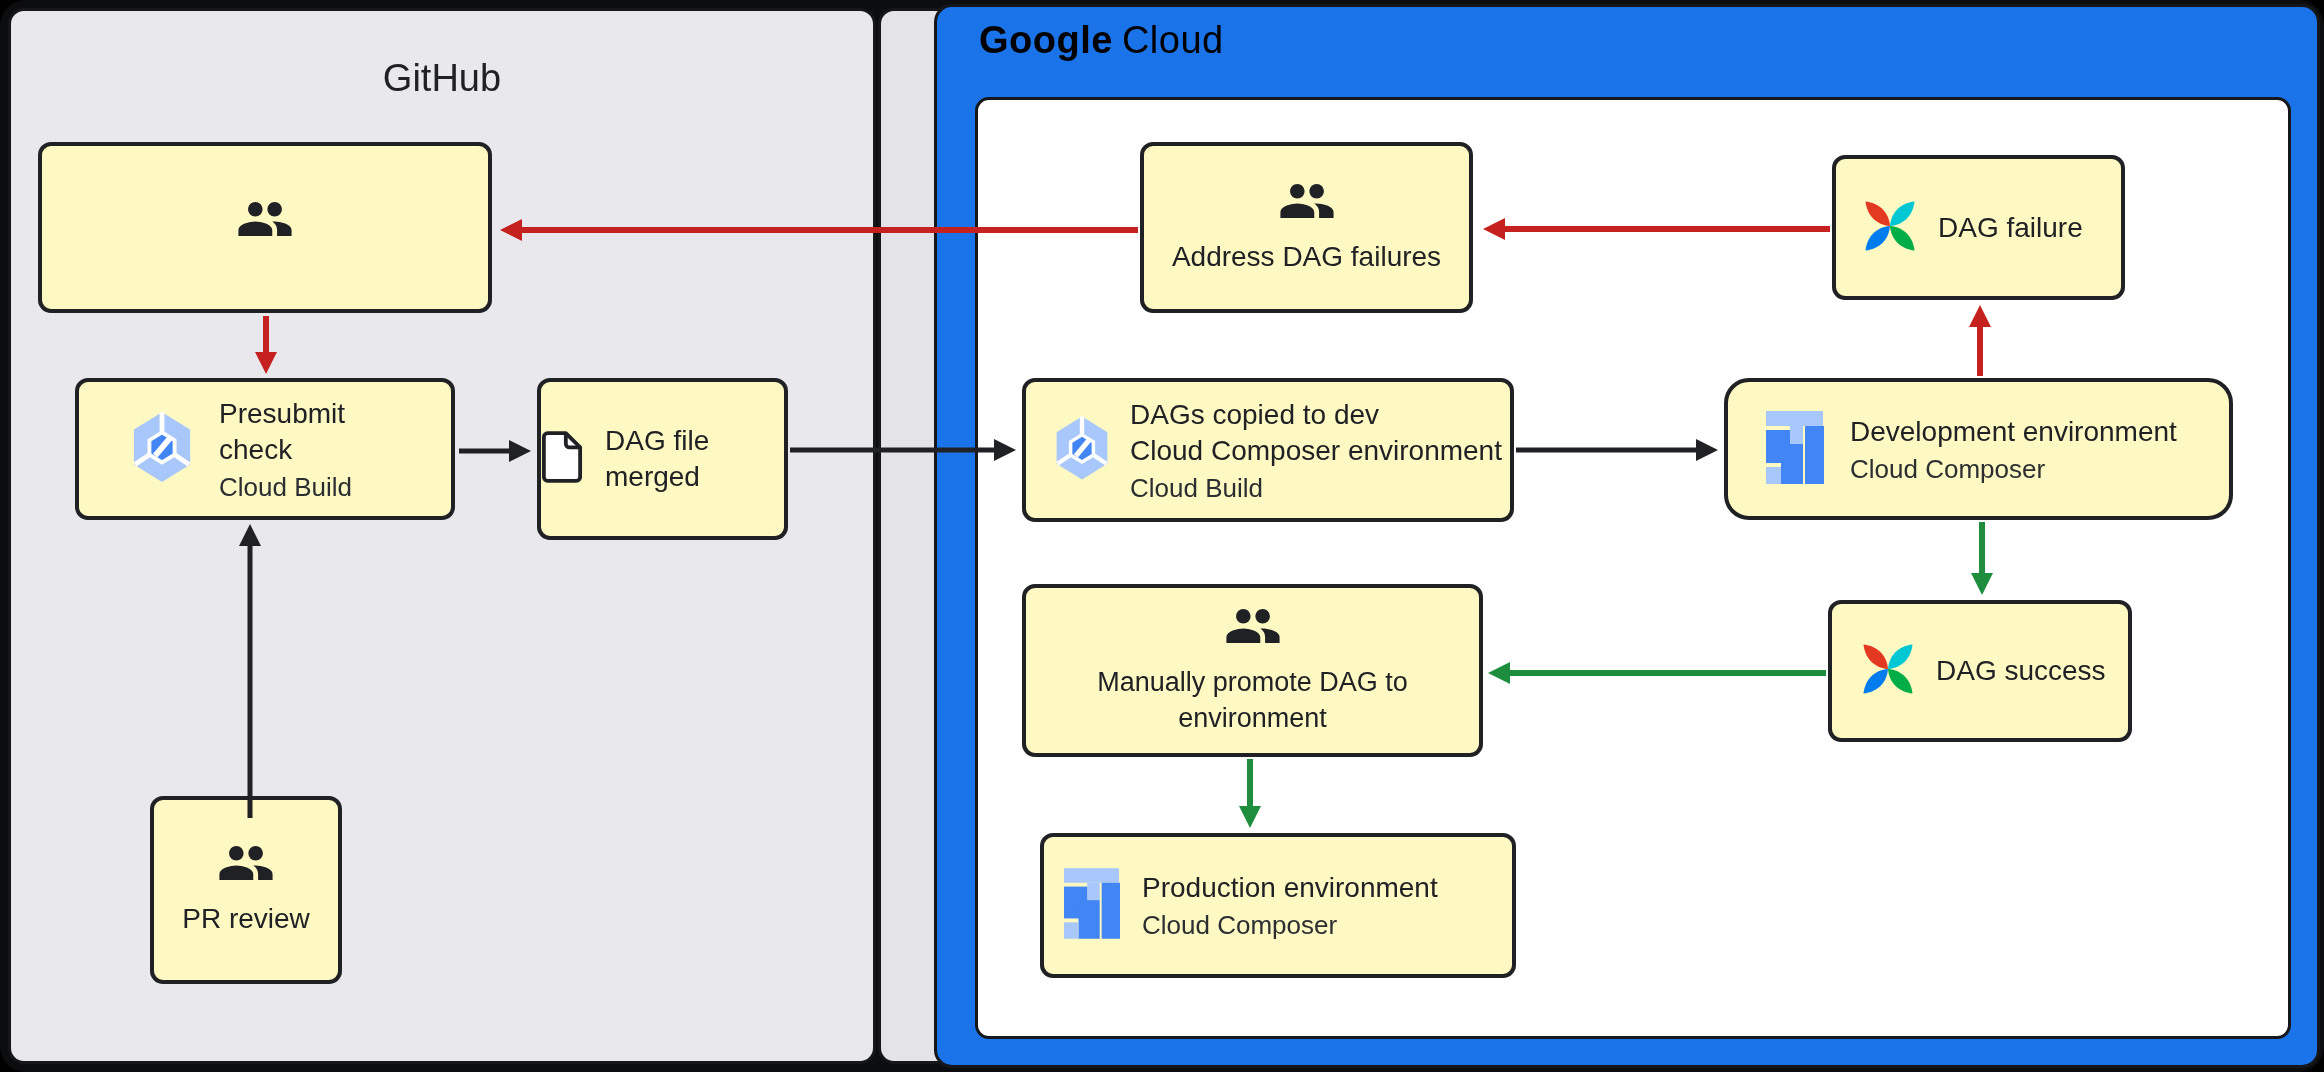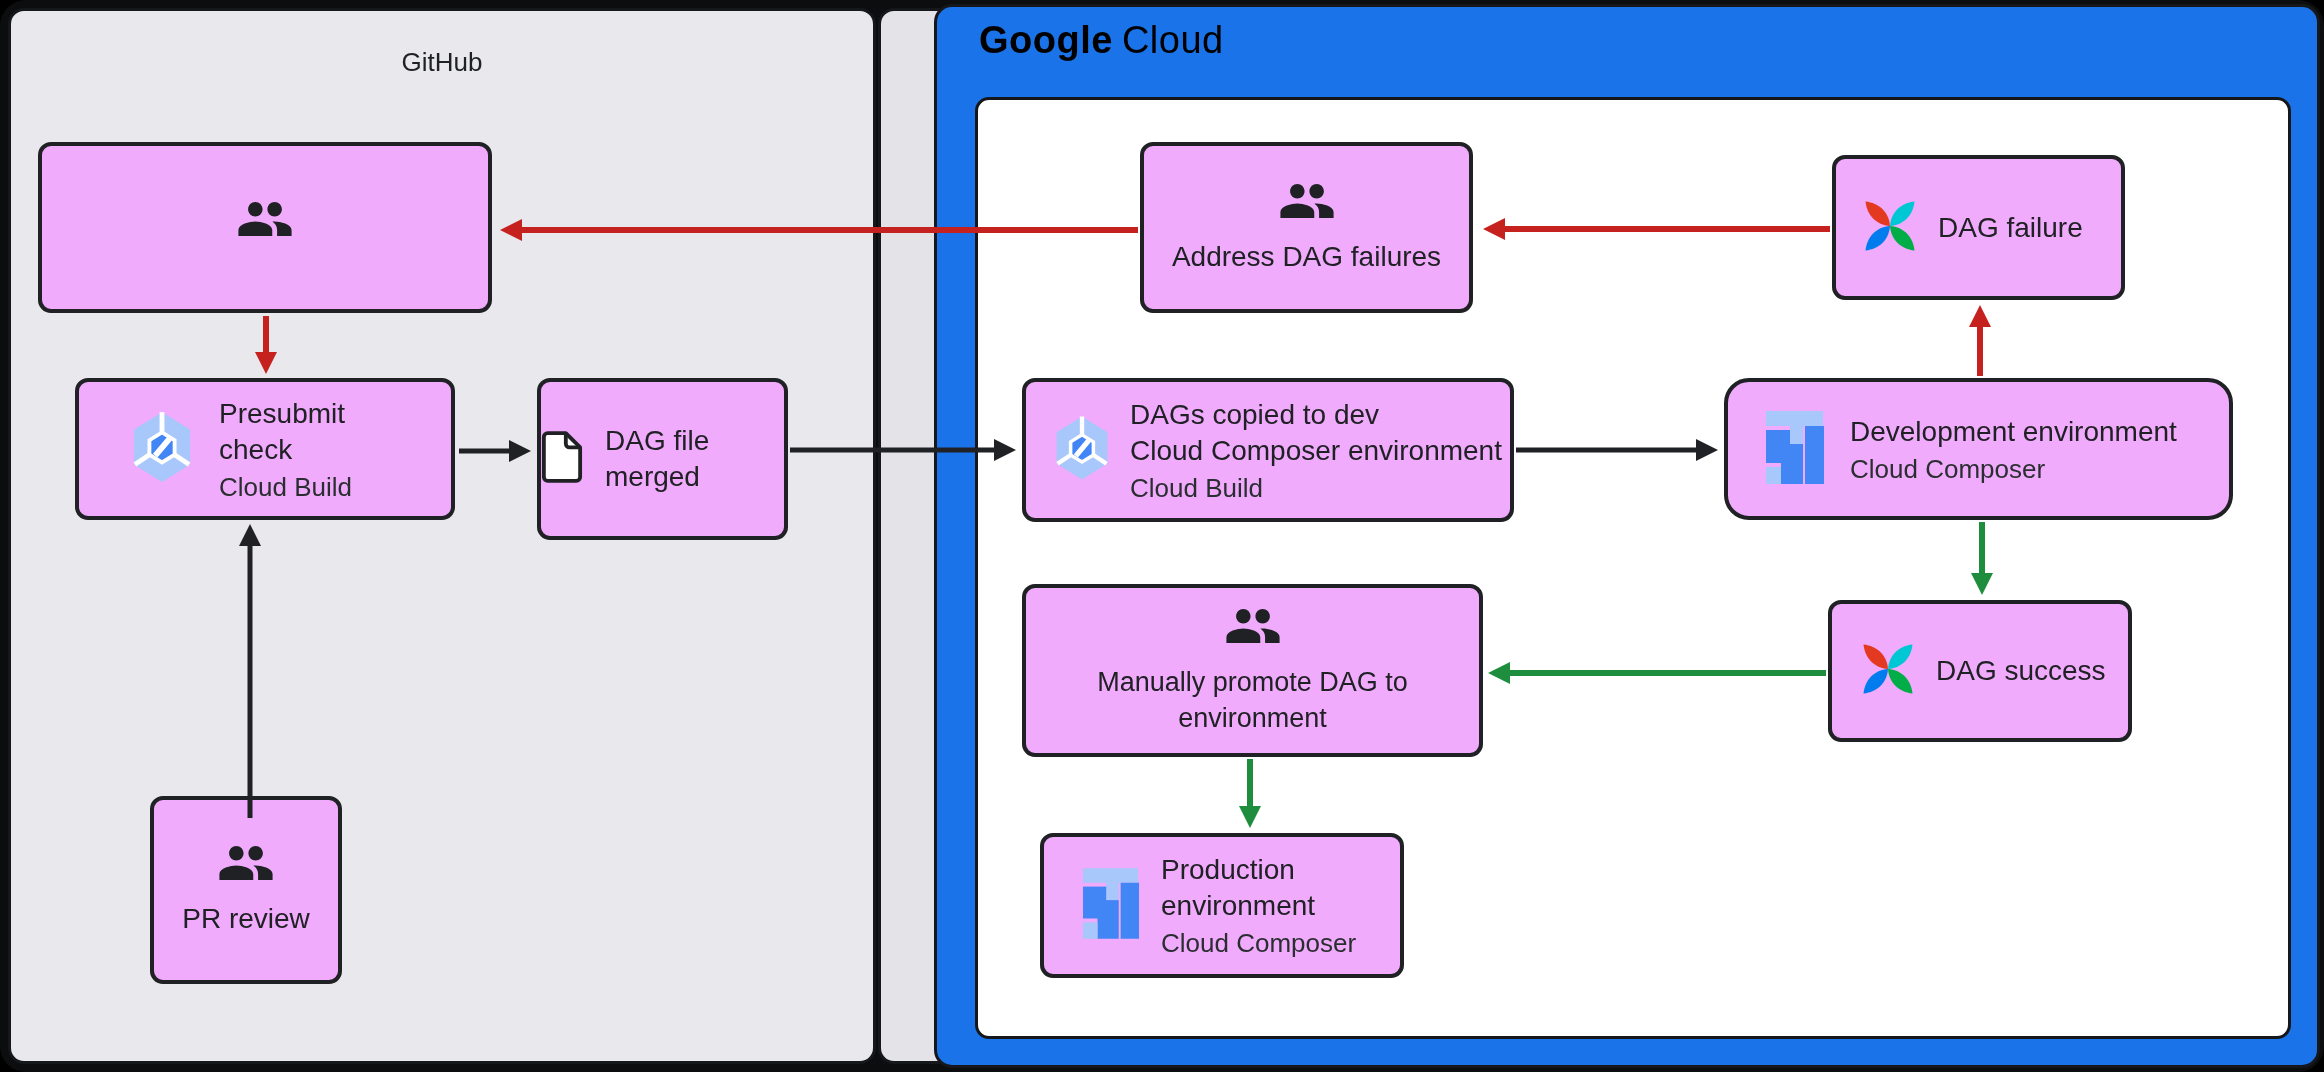--- a/index.html
+++ b/index.html
@@ -8,26 +8,26 @@
     background:#0c0d0f;border-radius:26px;
     font-family:"Liberation Sans",sans-serif;color:#202124;
   }
   .panel{position:absolute;box-sizing:border-box;border:3px solid #15171a;border-radius:16px;}
   #github-panel{left:8px;top:8px;width:868px;height:1056px;background:#e9e9ed;}
   #strip-panel{left:878px;top:8px;width:104px;height:1056px;background:#e3e3e8;}
   #blue-panel{left:934px;top:4px;width:1386px;height:1064px;background:#1a73e8;border-radius:18px;}
   #white-inner{position:absolute;box-sizing:border-box;left:38px;top:90px;width:1316px;height:942px;
     background:#ffffff;border:3px solid #15171a;border-radius:14px;}
   .panel-title{position:absolute;left:0;right:0;top:14px;text-align:center;
-    font-size:26px;font-weight:500;color:#1f2125;}
+    font-size:38px;font-weight:500;color:#1f2125;}
   #cloud-logo{position:absolute;left:42px;top:12px;color:#000000;font-size:38px;letter-spacing:.5px;}
   #cloud-logo .brand1{font-weight:700;}
   #cloud-logo .brand2{font-weight:400;margin-left:9px;}
 
-  .node{position:absolute;box-sizing:border-box;background:#f0abfc;border:4px solid #202124;
+  .node{position:absolute;box-sizing:border-box;background:#fef9c3;border:4px solid #202124;
     border-radius:13px;display:flex;align-items:center;}
   .node .label{font-size:28px;line-height:36px;color:#202124;white-space:pre-line;}
   .node .sub{font-size:26px;line-height:32px;color:#2b2e31;margin-top:3px;}
   .node.stacked{flex-direction:column;justify-content:center;text-align:center;}
   .node.stacked .icon{margin-bottom:14px;}
   .node.row .texts{display:flex;flex-direction:column;justify-content:center;}
 
   
   #pr-opened        {left:38px;  top:142px; width:454px; height:171px;}
   #presubmit        {left:75px;  top:378px; width:380px; height:142px; padding-left:52px;}
@@ -39,21 +39,21 @@
   #dag-failure      {left:1832px;top:155px; width:293px; height:145px; padding-left:26px;}
   #dag-failure .texts{margin-left:20px;}
   #dags-copied      {left:1022px;top:378px; width:492px; height:144px; padding-left:28px;}
   #dags-copied .texts{margin-left:20px;}
   #dev-env          {left:1724px;top:378px; width:509px; height:142px; padding-left:38px;border-radius:25px;}
   #dev-env .texts   {margin-left:26px;}
   #promote          {left:1022px;top:584px; width:461px; height:173px;}
   #promote .label   {font-size:27px;}
   #dag-success      {left:1828px;top:600px; width:304px; height:142px; padding-left:28px;}
   #dag-success .texts{margin-left:20px;}
-  #prod-env         {left:1040px;top:833px; width:364px; height:145px; padding-left:39px;}
+  #prod-env         {left:1040px;top:833px; width:476px; height:145px; padding-left:20px;}
   #prod-env .texts  {margin-left:22px;}
 
   #arrow-layer{position:absolute;left:0;top:0;width:2324px;height:1072px;pointer-events:none;}
 </style>
 </head>
 <body>
 
 <svg width="0" height="0" style="position:absolute">
   <defs>
     <symbol id="sym-people" viewBox="0 4 24 16">

